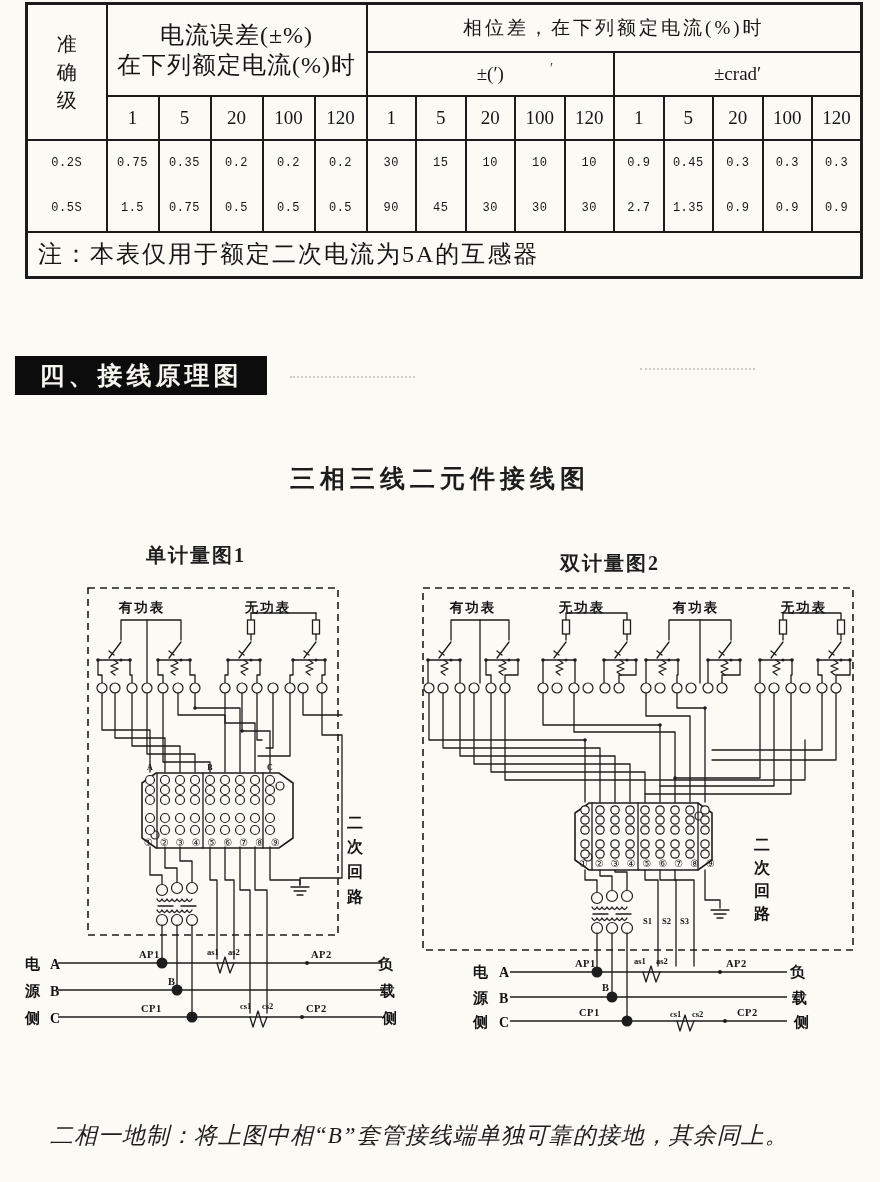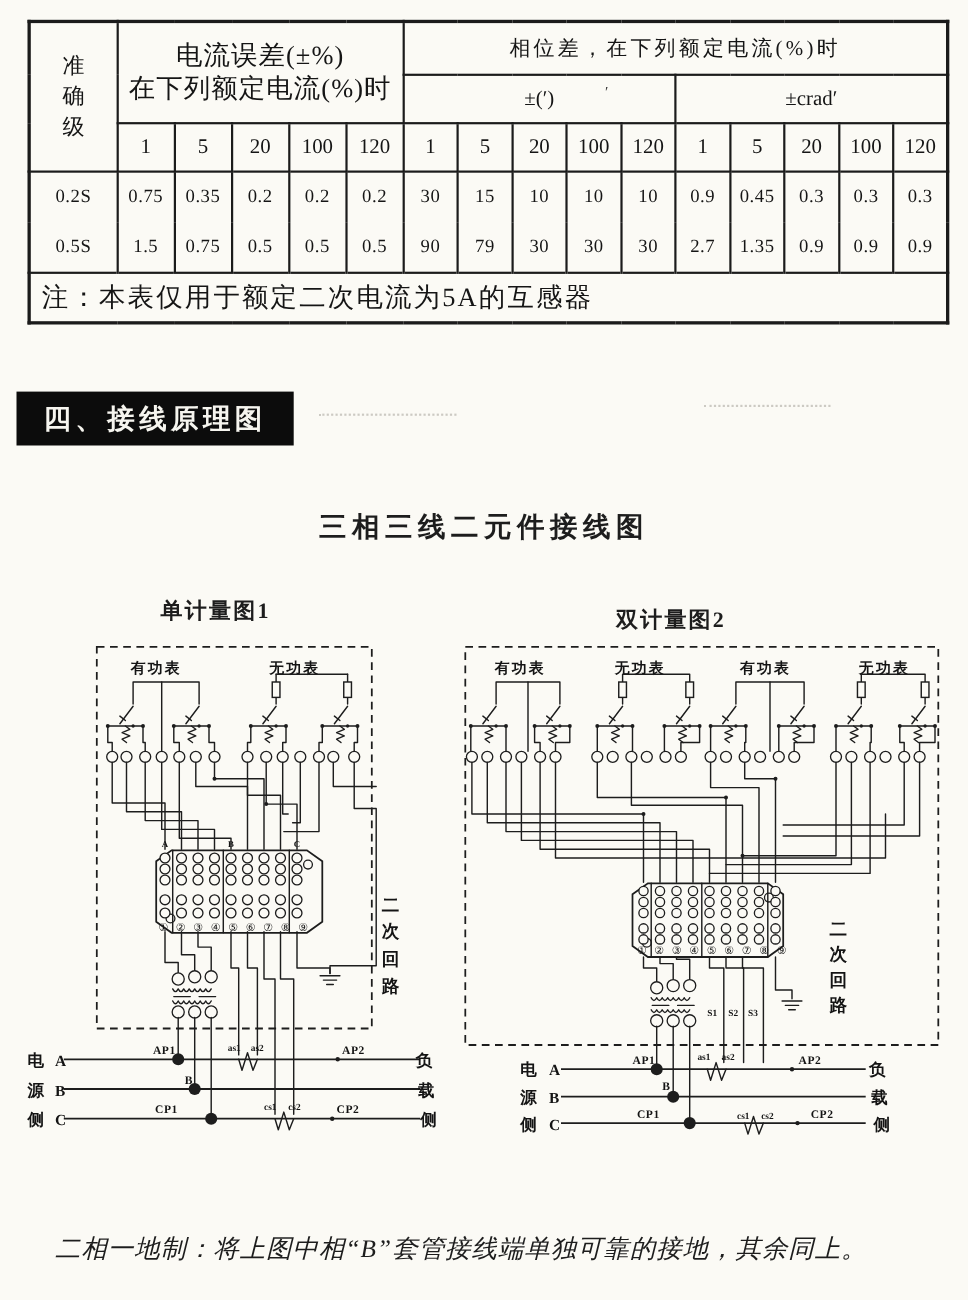--- a/index.html
+++ b/index.html
@@ -4,42 +4,42 @@
 <style>
   html,body{margin:0;padding:0;}
   body{
     width:880px;height:1182px;position:relative;
     background:#fbfaf5;
     font-family:"Liberation Serif","DejaVu Serif",serif;
     color:#1d1d1d;overflow:hidden;
   }
   
   .spec{
-    position:absolute;left:25px;top:18px;width:835px;
+    position:absolute;left:25px;top:2px;width:835px;
     border-collapse:collapse;table-layout:fixed;
     border:3px solid #1b1b1b;
     padding-left:15px;
   }
   .spec th,.spec td{
     border:2px solid #1b1b1b;text-align:center;vertical-align:middle;
     font-weight:normal;padding:0;font-size:19px;color:#151515;
   }
   .hr1{height:48px}.hr2{height:44px}.hr3{height:44px}
   .dr{height:46px}
-  .dr td{border-top:none;border-bottom:none;font-size:17px;letter-spacing:0.5px;}
+  .dr td{border-top:none;border-bottom:none;font-size:12px;letter-spacing:0.5px;font-family:Liberation Mono, monospace;}
   .nr{height:46px}
   .nr td{text-align:left;padding-left:10px;font-size:24px;letter-spacing:2px;border-top:2px solid #1b1b1b;}
   .hdr-big{font-size:20px;letter-spacing:3px;}
   .two-line div{line-height:1.25;font-size:24px;letter-spacing:1px;}
   .vert{width:1.15em;margin:0 auto;line-height:1.4;font-size:20px;word-break:break-all;}
   .minutes-cell{position:relative;}
   .stray{position:absolute;right:60px;top:8px;font-size:14px;color:#3a3a3a;}
   
   .sechdr{
-    position:absolute;left:15px;top:356px;width:252px;height:49px;
+    position:absolute;left:15px;top:356px;width:252px;height:39px;
     background:#0c0c0c;color:#f6f5ef;font-size:25px;font-weight:bold;
     display:flex;align-items:center;justify-content:center;letter-spacing:4px;
   }
   .artifact{position:absolute;border-top:2px dotted #a7a49c;opacity:.55;}
   .dtitle{
     position:absolute;left:240px;top:462px;width:400px;text-align:center;
     font-size:25px;font-weight:bold;letter-spacing:5px;
   }
   .cap{position:absolute;font-size:20px;font-weight:bold;letter-spacing:2px;}
   .footer{
@@ -124,21 +124,21 @@
         <td>0.3</td>
   </tr>
   <tr class="dr">
     <td>0.5S</td>
     <td>1.5</td>
         <td>0.75</td>
         <td>0.5</td>
         <td>0.5</td>
         <td>0.5</td>
     <td>90</td>
-        <td>79</td>
+        <td>45</td>
         <td>30</td>
         <td>30</td>
         <td>30</td>
     <td>2.7</td>
         <td>1.35</td>
         <td>0.9</td>
         <td>0.9</td>
         <td>0.9</td>
   </tr>
   <tr class="nr">

